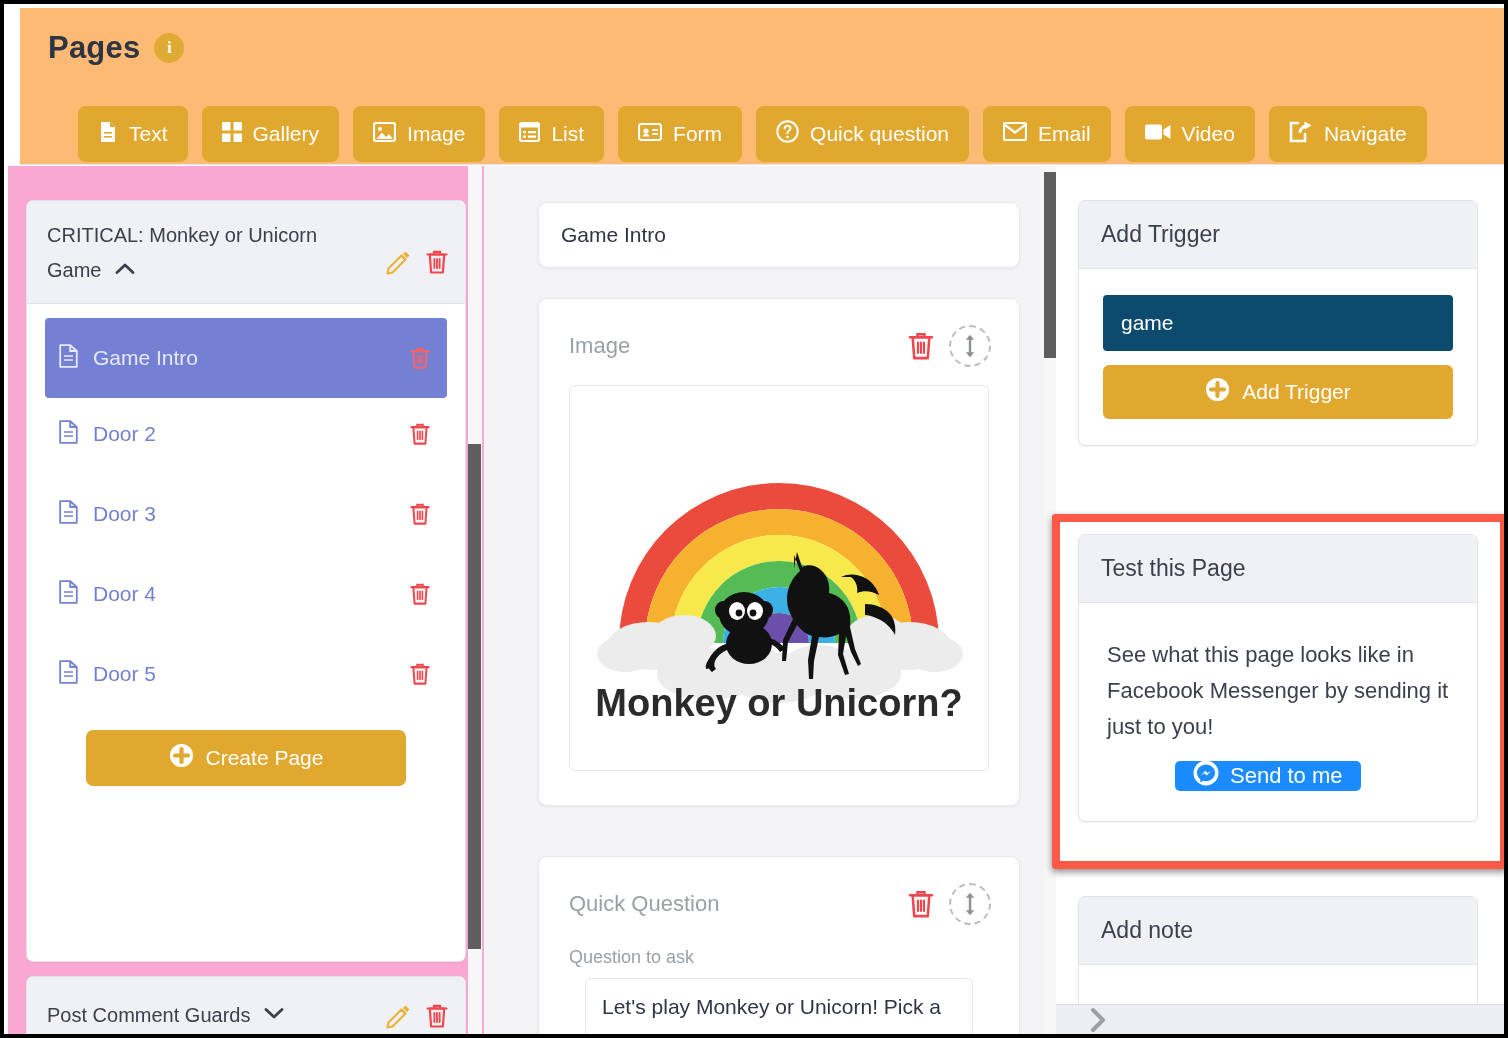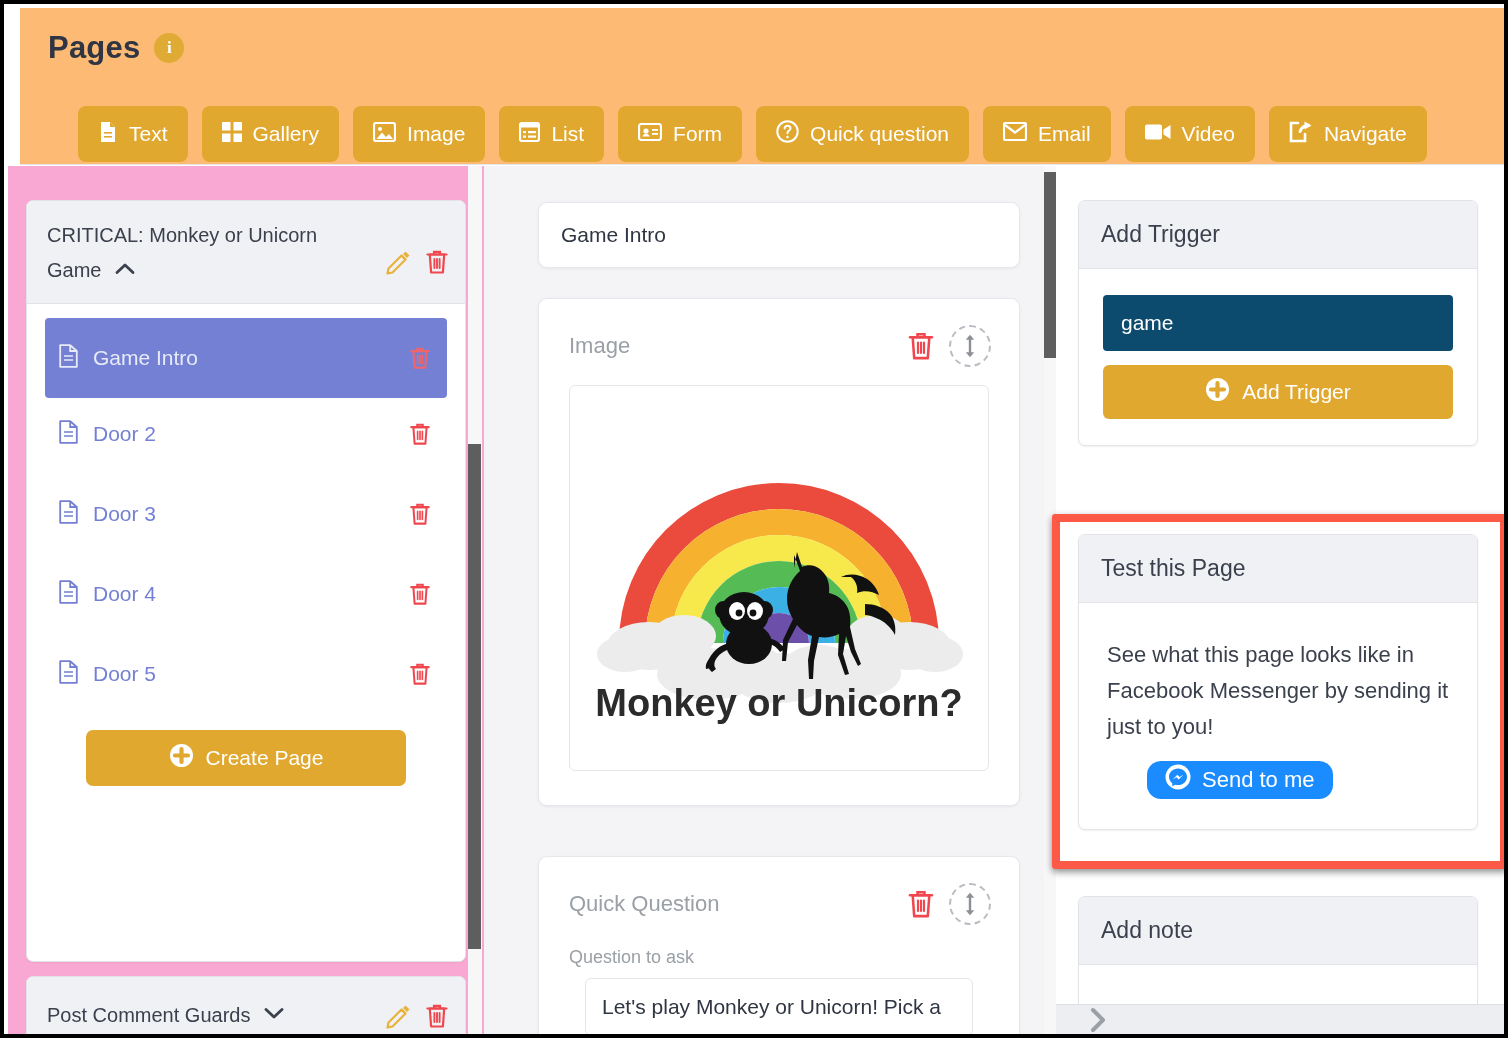--- a/index.html
+++ b/index.html
@@ -211,24 +211,24 @@
     border: none; border-radius: 6px;
     display: flex; align-items: center; justify-content: center; gap: 12px;
     font-size: 21px; cursor: pointer;
     font-family: "Liberation Sans", sans-serif;
   }
   .test-desc {
     font-size: 22px; color: #3b404d; line-height: 36px; margin-bottom: 16px;
   }
   .send-btn {
     background: #1a8cff; color: #fff;
-    border: none; border-radius: 14px;
-    height: 38px; padding: 0 18px;
+    border: none; border-radius: 5px;
+    height: 30px; padding: 0 18px;
     display: inline-flex; align-items: center; gap: 11px;
-    font-size: 22px; cursor: pointer; margin-left: 40px;
+    font-size: 22px; cursor: pointer; margin-left: 68px;
     font-family: "Liberation Sans", sans-serif;
   }
   .highlight-box {
     position: absolute;
     border: 8px solid #fc5a47;
     border-radius: 3px;
     box-shadow: 0 3px 7px rgba(0,0,0,.45);
     pointer-events: none;
   }
   .bottom-bar {

